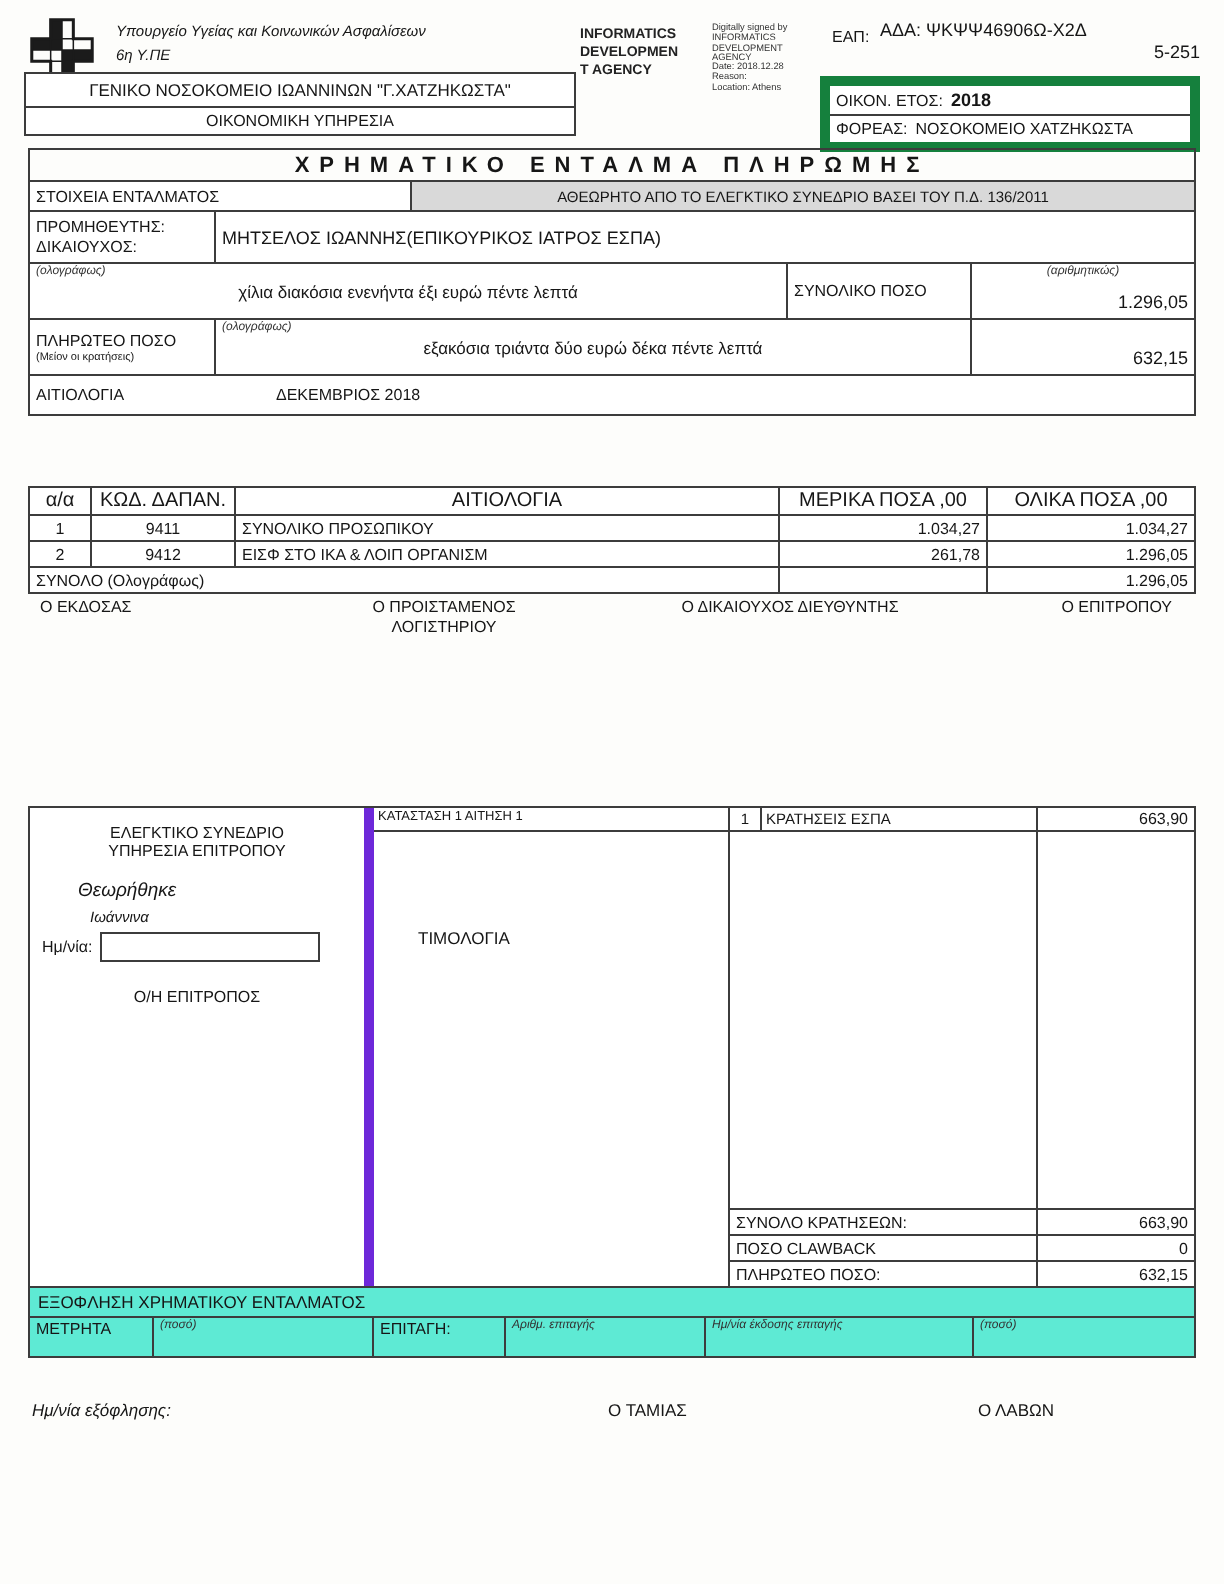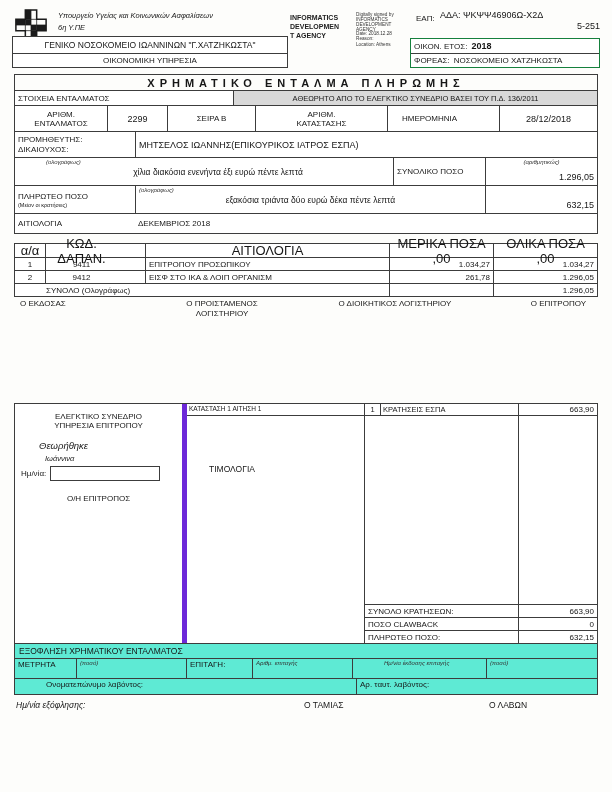--- a/index.html
+++ b/index.html
@@ -12,36 +12,36 @@
   .logo{position:absolute;left:2px;top:0;}
   .ministry{position:absolute;left:46px;top:2px;font-size:7.5px;line-height:1.6;font-style:italic;}
   .org-box{position:absolute;left:0;top:28px;width:276px;border:1px solid #3c3c3c;background:#fff;}
   .org-row1{font-size:8.5px;text-align:center;padding:3px 2px;white-space:nowrap;}
   .org-row2{font-size:8px;text-align:center;border-top:1px solid #3c3c3c;padding:2px;}
   .stamp{position:absolute;left:278px;top:6px;width:64px;font-size:7px;font-weight:bold;line-height:1.25;color:#222;}
   .stamp-detail{position:absolute;left:344px;top:4px;width:70px;font-size:6px;line-height:1.05;transform:scale(.78);transform-origin:0 0;color:#333;}
   .eap{position:absolute;left:404px;top:6px;font-size:8px;}
   .ada1{position:absolute;left:428px;top:2px;font-size:9px;}
   .ada2{position:absolute;right:0;top:13px;font-size:9px;}
-  .year-box{position:absolute;left:398px;top:30px;right:0;border:1px solid #15803d;background:#fff;}
+  .year-box{position:absolute;left:398px;top:30px;right:0;border:5px solid #15803d;background:#fff;}
   .year-row{display:flex;font-size:8px;padding:2px 3px;gap:4px;align-items:baseline;}
   .year-row + .year-row{border-top:1px solid #3c3c3c;}
   .year-val{font-weight:bold;font-size:9px;}
 
   
   .title-box{position:absolute;top:74px;left:14px;right:14px;height:17px;border:1px solid #3c3c3c;
     display:flex;align-items:center;justify-content:center;font-weight:bold;font-size:11px;letter-spacing:5px;}
 
   
   .ftable{position:absolute;top:90px;left:14px;right:14px;border:1px solid #3c3c3c;background:#fff;}
   .frow{display:flex;}
   .frow + .frow{border-top:1px solid #3c3c3c;}
   .fcell{border-left:1px solid #3c3c3c;display:flex;align-items:center;padding:1px 3px;min-width:0;}
   .fcell:first-child{border-left:none;}
-  .flex1{flex:1;margin-left:28px;}
+  .flex1{flex:1;}
   .w60{width:60px;}.w84{width:84px;}.w88{width:88px;}.w92{width:92px;}
   .w112{width:112px;}.w132{width:132px;}.w190{width:190px;}
   .c{justify-content:center;text-align:center;}
   .lbl{font-size:8px;}
   .val{font-size:9px;}
   .hA{height:14px;}.hB{height:26px;}.hC{height:26px;}.hD{height:28px;}.hE{height:28px;}.hF{height:20px;}
   .gray{background:#d9d9d9;font-size:7.5px;}
   .narrow70{max-width:72px;display:block;margin:0 auto;text-align:center;}
   .col{flex-direction:column;justify-content:center;align-items:flex-start;gap:1px;}
   .words-cell{position:relative;justify-content:center;text-align:center;font-size:8.5px;}
@@ -51,21 +51,21 @@
   .sub{font-size:5.5px;}
   .gap24{width:28px;}
 
   
   .itable{position:absolute;top:243px;left:14px;right:14px;border:1px solid #3c3c3c;background:#fff;}
   .irow{display:flex;height:13px;}
   .irow + .irow{border-top:1px solid #3c3c3c;}
   .icell{border-left:1px solid #3c3c3c;display:flex;align-items:center;padding:0 3px;font-size:8px;min-width:0;}
   .icell:first-child{border-left:none;}
   .iw30{width:30px;}.iw72{width:72px;}.iw104{width:104px;}
-  .ihead{font-size:13px;justify-content:center;text-align:center;}
+  .ihead{font-size:10px;justify-content:center;text-align:center;}
   .iright{justify-content:flex-end;}
 
   
   .sig-row{position:absolute;top:299px;left:14px;right:14px;height:26px;font-size:8px;}
   .sig{position:absolute;text-align:center;line-height:1.25;}
   .sig1{left:6px;}
   .sig2{left:148px;width:120px;}
   .sig3{left:321px;width:120px;}
   .sig4{right:12px;}
 
@@ -165,32 +165,20 @@
     </div>
   </div>
 
   <div class="title-box">ΧΡΗΜΑΤΙΚΟ ΕΝΤΑΛΜΑ ΠΛΗΡΩΜΗΣ</div>
 
   <div class="ftable">
     <div class="frow hA">
       <div class="fcell w190 lbl">ΣΤΟΙΧΕΙΑ ΕΝΤΑΛΜΑΤΟΣ</div>
       <div class="fcell flex1 c gray">ΑΘΕΩΡΗΤΟ ΑΠΟ ΤΟ ΕΛΕΓΚΤΙΚΟ ΣΥΝΕΔΡΙΟ ΒΑΣΕΙ ΤΟΥ Π.Δ. 136/2011</div>
     </div>
-    <div class="frow hB">
-      <div class="fcell w92 c lbl">
-          <span class="narrow70">ΑΡΙΘΜ. ΕΝΤΑΛΜΑΤΟΣ</span>
-        </div>
-      <div class="fcell w60 c val">2299</div>
-      <div class="fcell w88 c lbl">ΣΕΙΡΑ Β</div>
-      <div class="fcell w132 c lbl">
-          <span class="narrow70">ΑΡΙΘΜ. ΚΑΤΑΣΤΑΣΗΣ</span>
-        </div>
-      <div class="fcell w84 c lbl">ΗΜΕΡΟΜΗΝΙΑ</div>
-      <div class="fcell flex1 c val">28/12/2018</div>
-    </div>
     <div class="frow hC">
       <div class="fcell w92 lbl col">
         <span>ΠΡΟΜΗΘΕΥΤΗΣ:</span>
         <span>ΔΙΚΑΙΟΥΧΟΣ:</span>
       </div>
       <div class="fcell flex1 val">ΜΗΤΣΕΛΟΣ ΙΩΑΝΝΗΣ(ΕΠΙΚΟΥΡΙΚΟΣ ΙΑΤΡΟΣ ΕΣΠΑ)</div>
     </div>
     <div class="frow hD">
       <div class="fcell flex1 words-cell">
         <span class="hint">(ολογράφως)</span>
@@ -226,42 +214,42 @@
     <div class="irow">
       <div class="icell iw30 ihead">α/α</div>
       <div class="icell iw72 ihead">ΚΩΔ. ΔΑΠΑΝ.</div>
       <div class="icell flex1 ihead">ΑΙΤΙΟΛΟΓΙΑ</div>
       <div class="icell iw104 ihead">ΜΕΡΙΚΑ ΠΟΣΑ ,00</div>
       <div class="icell iw104 ihead">ΟΛΙΚΑ ΠΟΣΑ ,00</div>
     </div>
     <div class="irow">
       <div class="icell iw30 c">1</div>
       <div class="icell iw72 c">9411</div>
-      <div class="icell flex1">ΕΠΙΤΡΟΠΟΥ ΠΡΟΣΩΠΙΚΟΥ</div>
+      <div class="icell flex1">ΣΥΝΟΛΙΚΟ ΠΡΟΣΩΠΙΚΟΥ</div>
       <div class="icell iw104 iright">1.034,27</div>
       <div class="icell iw104 iright">1.034,27</div>
     </div>
     <div class="irow">
       <div class="icell iw30 c">2</div>
       <div class="icell iw72 c">9412</div>
       <div class="icell flex1">ΕΙΣΦ ΣΤΟ ΙΚΑ &amp; ΛΟΙΠ ΟΡΓΑΝΙΣΜ</div>
       <div class="icell iw104 iright">261,78</div>
       <div class="icell iw104 iright">1.296,05</div>
     </div>
     <div class="irow">
       <div class="icell flex1">ΣΥΝΟΛΟ (Ολογράφως)</div>
       <div class="icell iw104"></div>
       <div class="icell iw104 iright">1.296,05</div>
     </div>
   </div>
 
   <div class="sig-row">
     <span class="sig sig1">Ο ΕΚΔΟΣΑΣ</span>
     <span class="sig sig2">Ο ΠΡΟΙΣΤΑΜΕΝΟΣ ΛΟΓΙΣΤΗΡΙΟΥ</span>
-    <span class="sig sig3">Ο ΔΙΟΙΚΗΤΙΚΟΣ ΛΟΓΙΣΤΗΡΙΟΥ</span>
+    <span class="sig sig3">Ο ΔΙΚΑΙΟΥΧΟΣ ΔΙΕΥΘΥΝΤΗΣ</span>
     <span class="sig sig4">Ο ΕΠΙΤΡΟΠΟΥ</span>
   </div>
 
 
   <div class="lower-grid">
     <div class="audit-panel">
       <div class="court1">ΕΛΕΓΚΤΙΚΟ ΣΥΝΕΔΡΙΟ</div>
       <div class="court2">ΥΠΗΡΕΣΙΑ ΕΠΙΤΡΟΠΟΥ</div>
       <div class="approved">Θεωρήθηκε</div>
       <div class="city">Ιωάννινα</div>
@@ -301,24 +289,20 @@
   <div class="pay-box">
     <div class="pay-title">ΕΞΟΦΛΗΣΗ ΧΡΗΜΑΤΙΚΟΥ ΕΝΤΑΛΜΑΤΟΣ</div>
     <div class="pay-row">
       <div class="pcell pw62">ΜΕΤΡΗΤΑ</div>
       <div class="pcell pw110 hint-cell">(ποσό)</div>
       <div class="pcell pw66">ΕΠΙΤΑΓΗ:</div>
       <div class="pcell pw100 hint-cell">Αριθμ. επιταγής</div>
       <div class="pcell flex1 hint-cell">Ημ/νία έκδοσης επιταγής</div>
       <div class="pcell pw110 hint-cell last">(ποσό)</div>
     </div>
-    <div class="pay-row2">
-      <div class="pcell flex1">Ονοματεπώνυμο λαβόντος:</div>
-      <div class="pcell pw240 last">Αρ. ταυτ. λαβόντος:</div>
-    </div>
   </div>
 
   <div class="final-row">
     <span class="settle">Ημ/νία εξόφλησης:</span>
     <span class="cashier">Ο ΤΑΜΙΑΣ</span>
     <span class="receiver">Ο ΛΑΒΩΝ</span>
   </div>
 
 </div>
 

